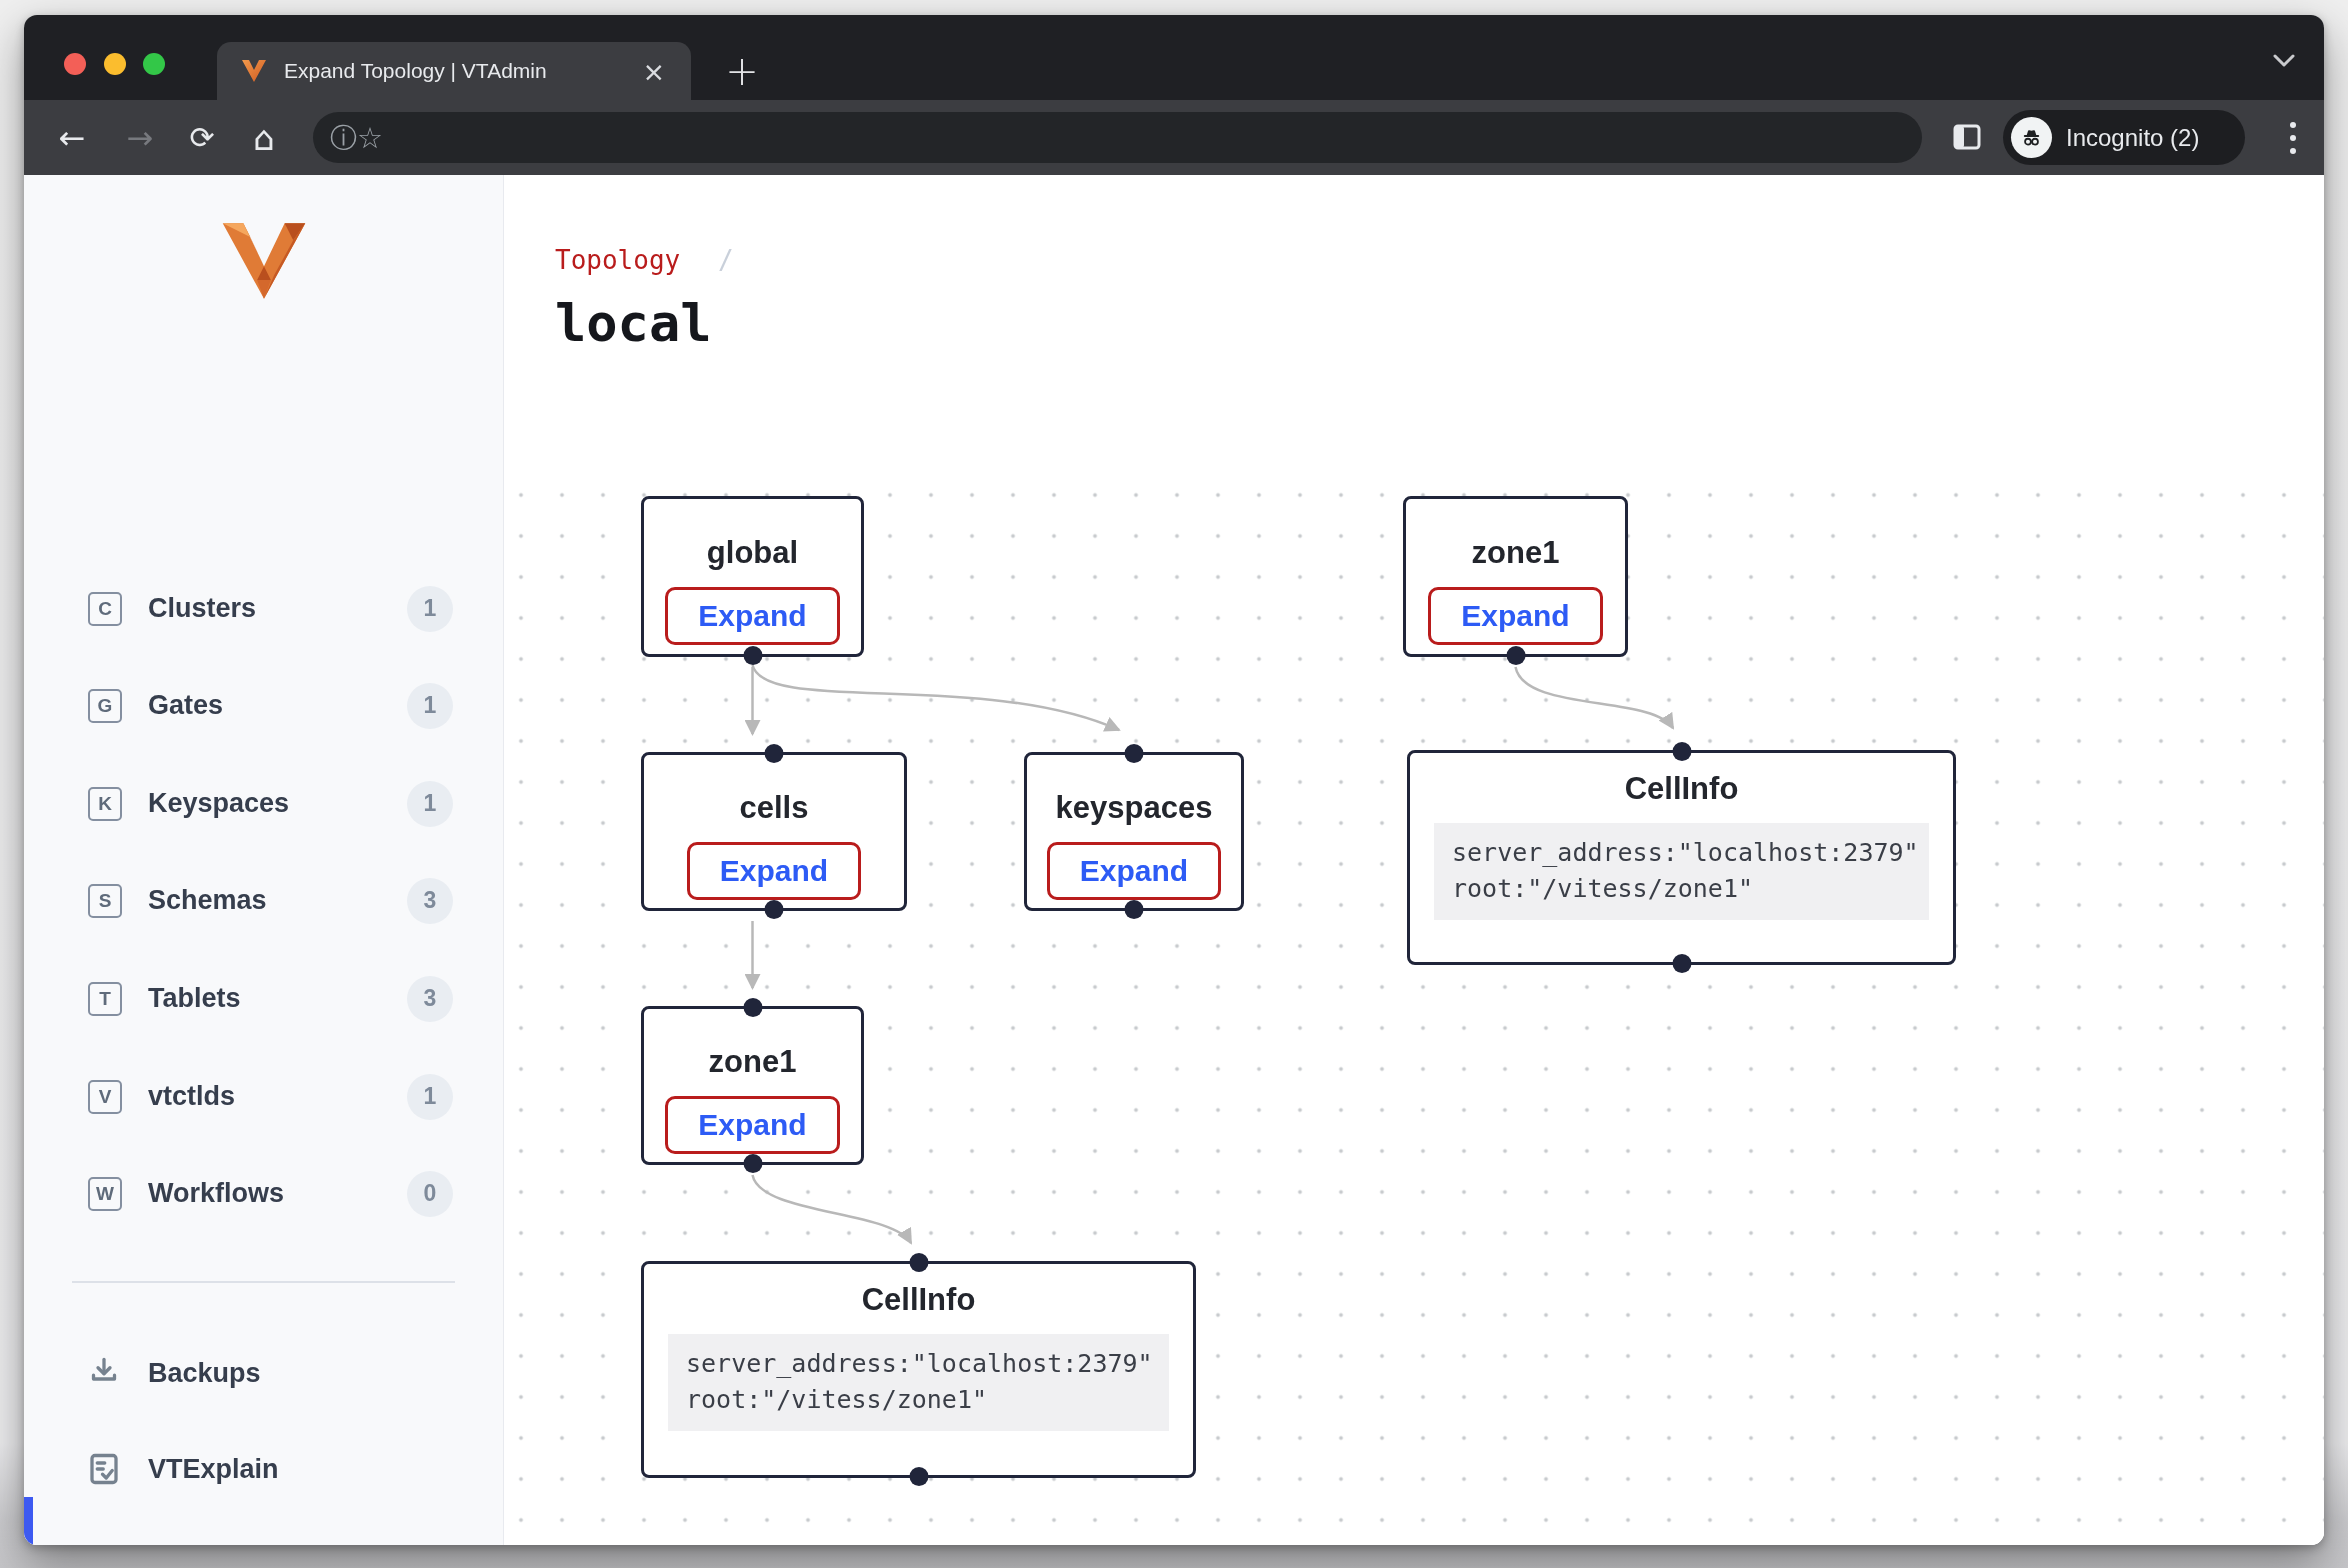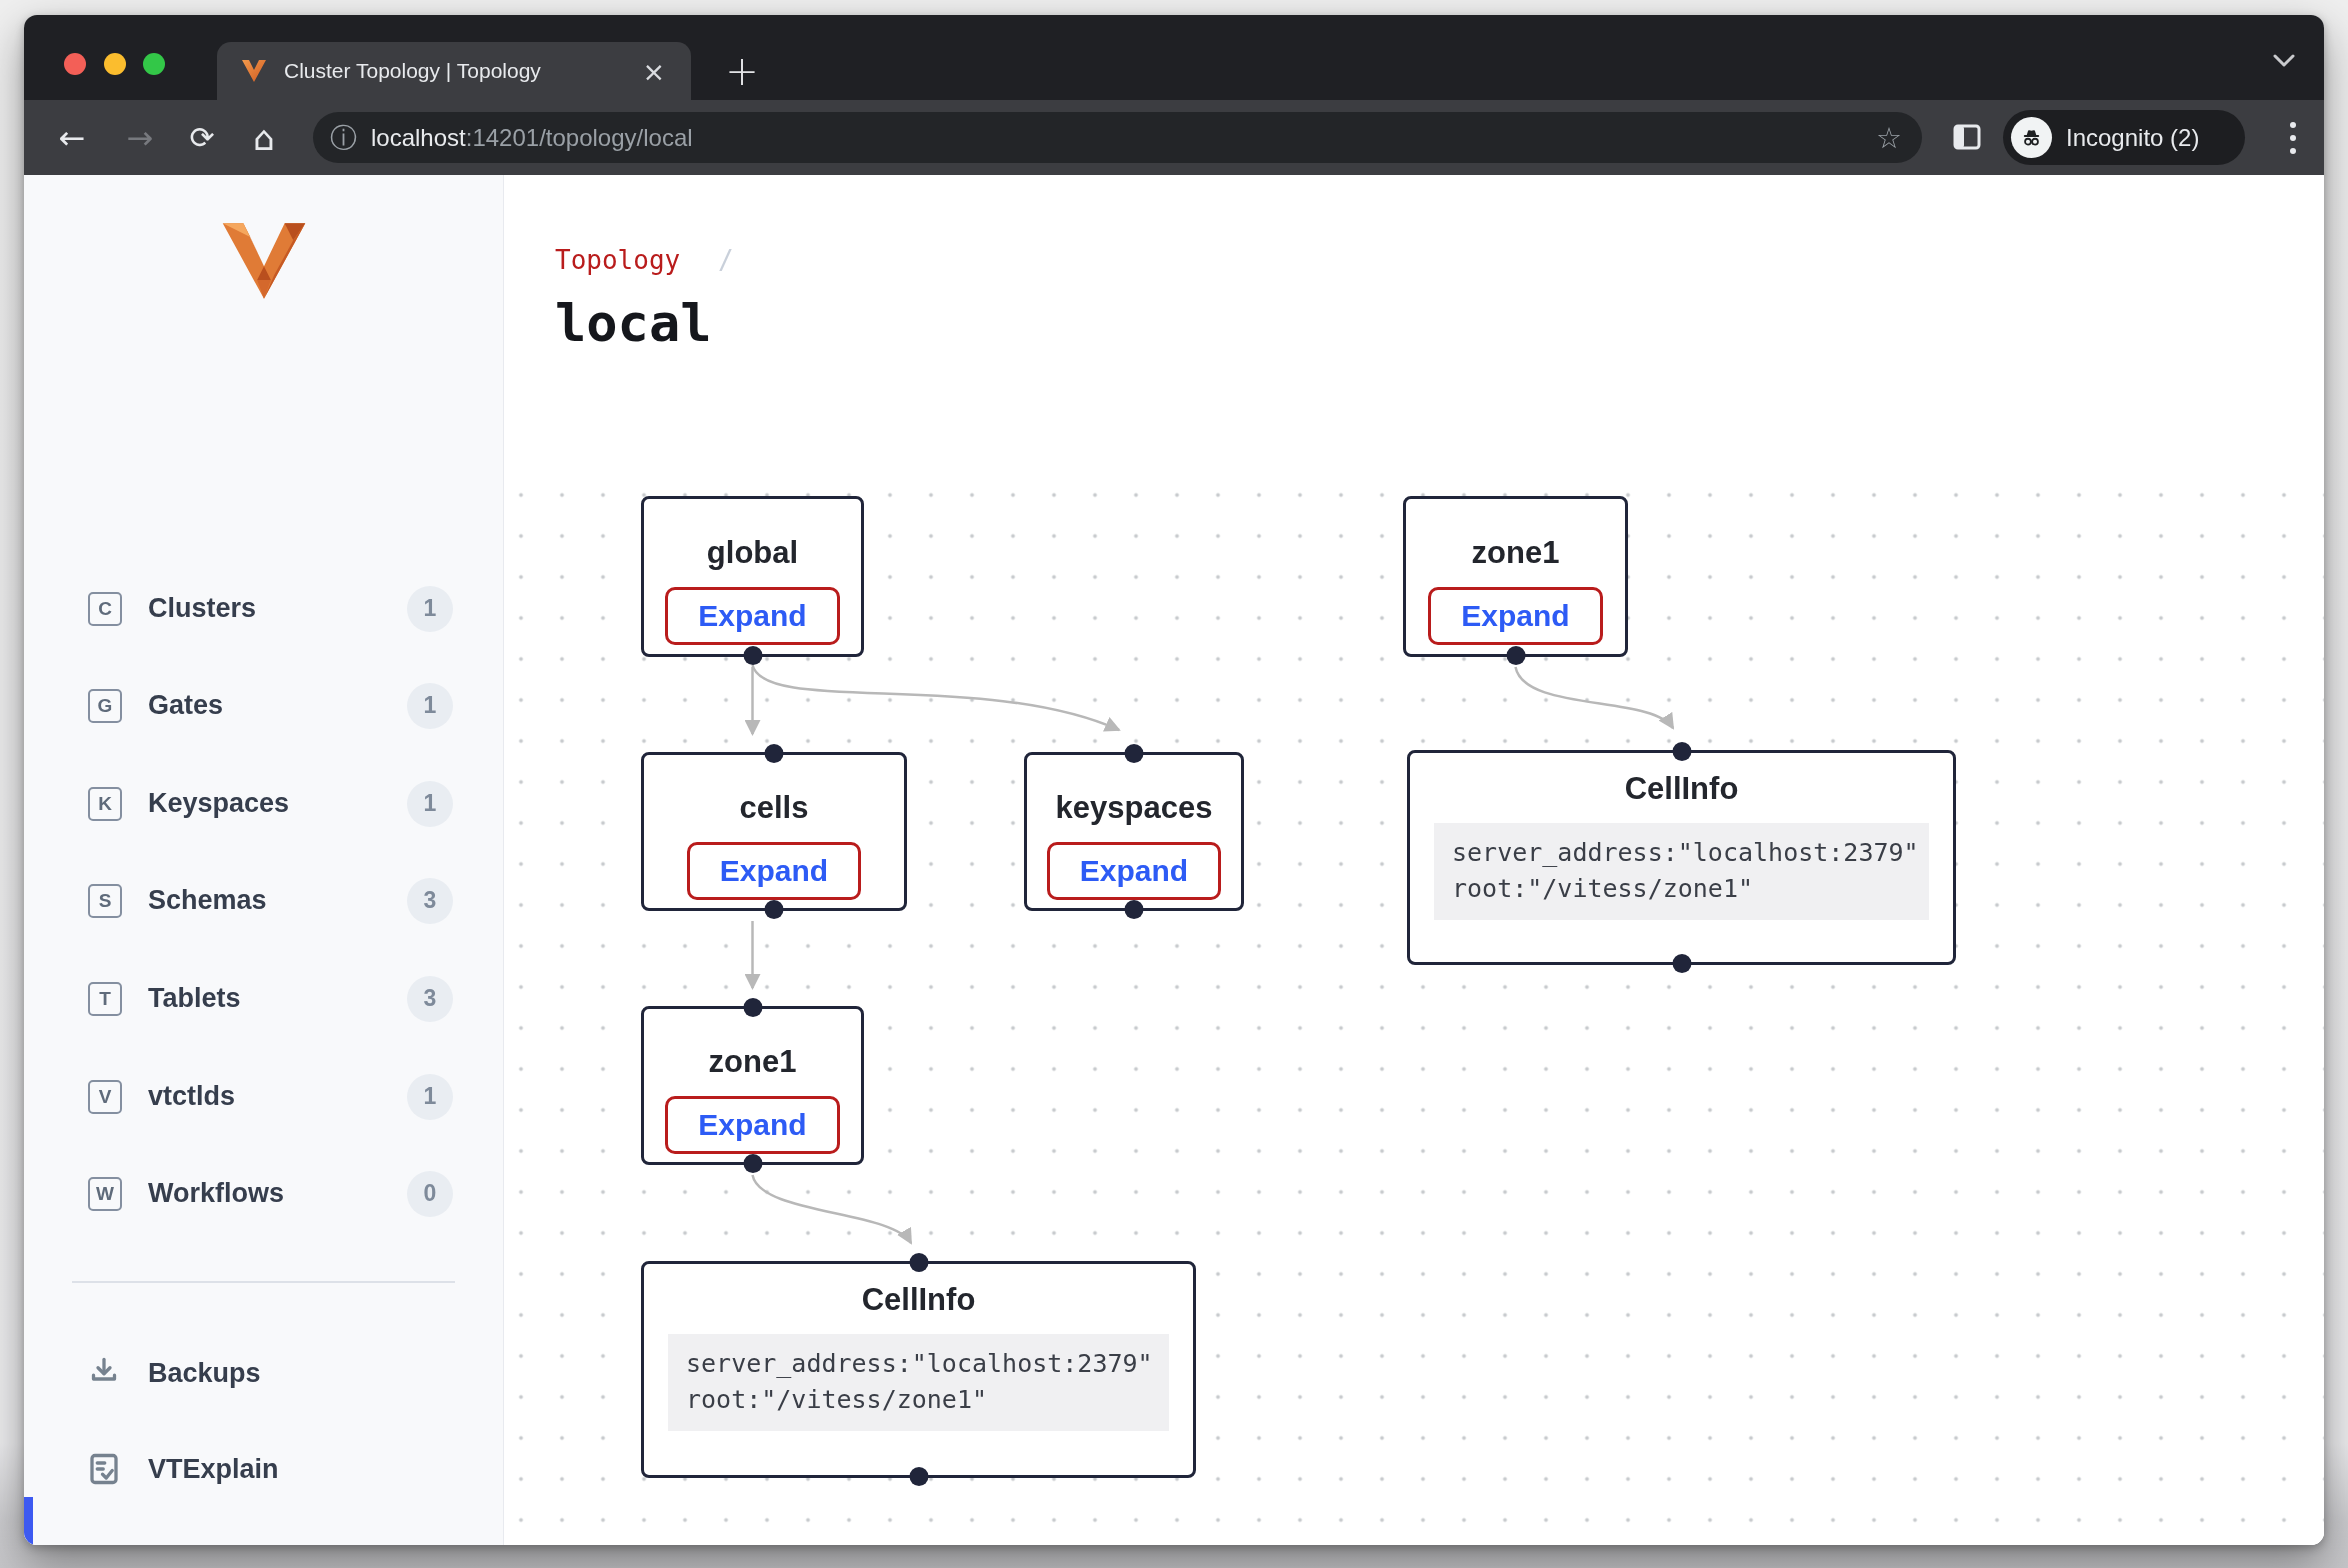--- a/index.html
+++ b/index.html
@@ -119,38 +119,37 @@
       <div class="tab">
         <svg class="tab-favicon" viewBox="0 0 26 24">
           <defs>
               <linearGradient id="fvg" x1="0" y1="0" x2="1" y2="1">
             <stop offset="0" stop-color="#f39a4c"></stop>
                 <stop offset="1" stop-color="#cf5a21"></stop>
           </linearGradient>
             </defs>
           <path d="M1,1 h7 l5,10 5,-10 h7 L13,23 Z" fill="url(#fvg)"></path>
         </svg>
-        <span class="tab-title">Cluster Topology | Topology</span>
+        <span class="tab-title">Expand Topology | VTAdmin</span>
         <span class="tab-close">×</span>
       </div>
       <div class="newtab-btn">+</div>
       <svg class="strip-chevron" width="26" height="16" viewBox="0 0 26 16">
         <polyline points="4,3 13,12 22,3" fill="none" stroke="#c9cacd" stroke-width="3" stroke-linecap="round" stroke-linejoin="round"></polyline>
       </svg>
     </div>
 
     <div class="toolbar">
       <span class="nav-ico nav-back">←</span>
       <span class="nav-ico nav-fwd">→</span>
       <span class="nav-ico nav-reload">⟳</span>
       <span class="nav-ico nav-home">⌂</span>
 
       <div class="omnibox">
         <span class="omni-info">ⓘ</span>
-        <span class="omni-url"><span class="host">localhost</span><span class="rest">:14201/topology/local</span></span>
         <span class="omni-star">☆</span>
       </div>
 
       <svg class="sidepanel-ico" width="30" height="30" viewBox="0 0 30 30">
         <rect x="3" y="4" width="24" height="22" rx="3" fill="none" stroke="#e8eaed" stroke-width="3"></rect>
         <rect x="3" y="4" width="9" height="22" rx="3" fill="#e8eaed"></rect>
       </svg>
 
       <div class="incog-pill">
         <span class="incog-circle">

